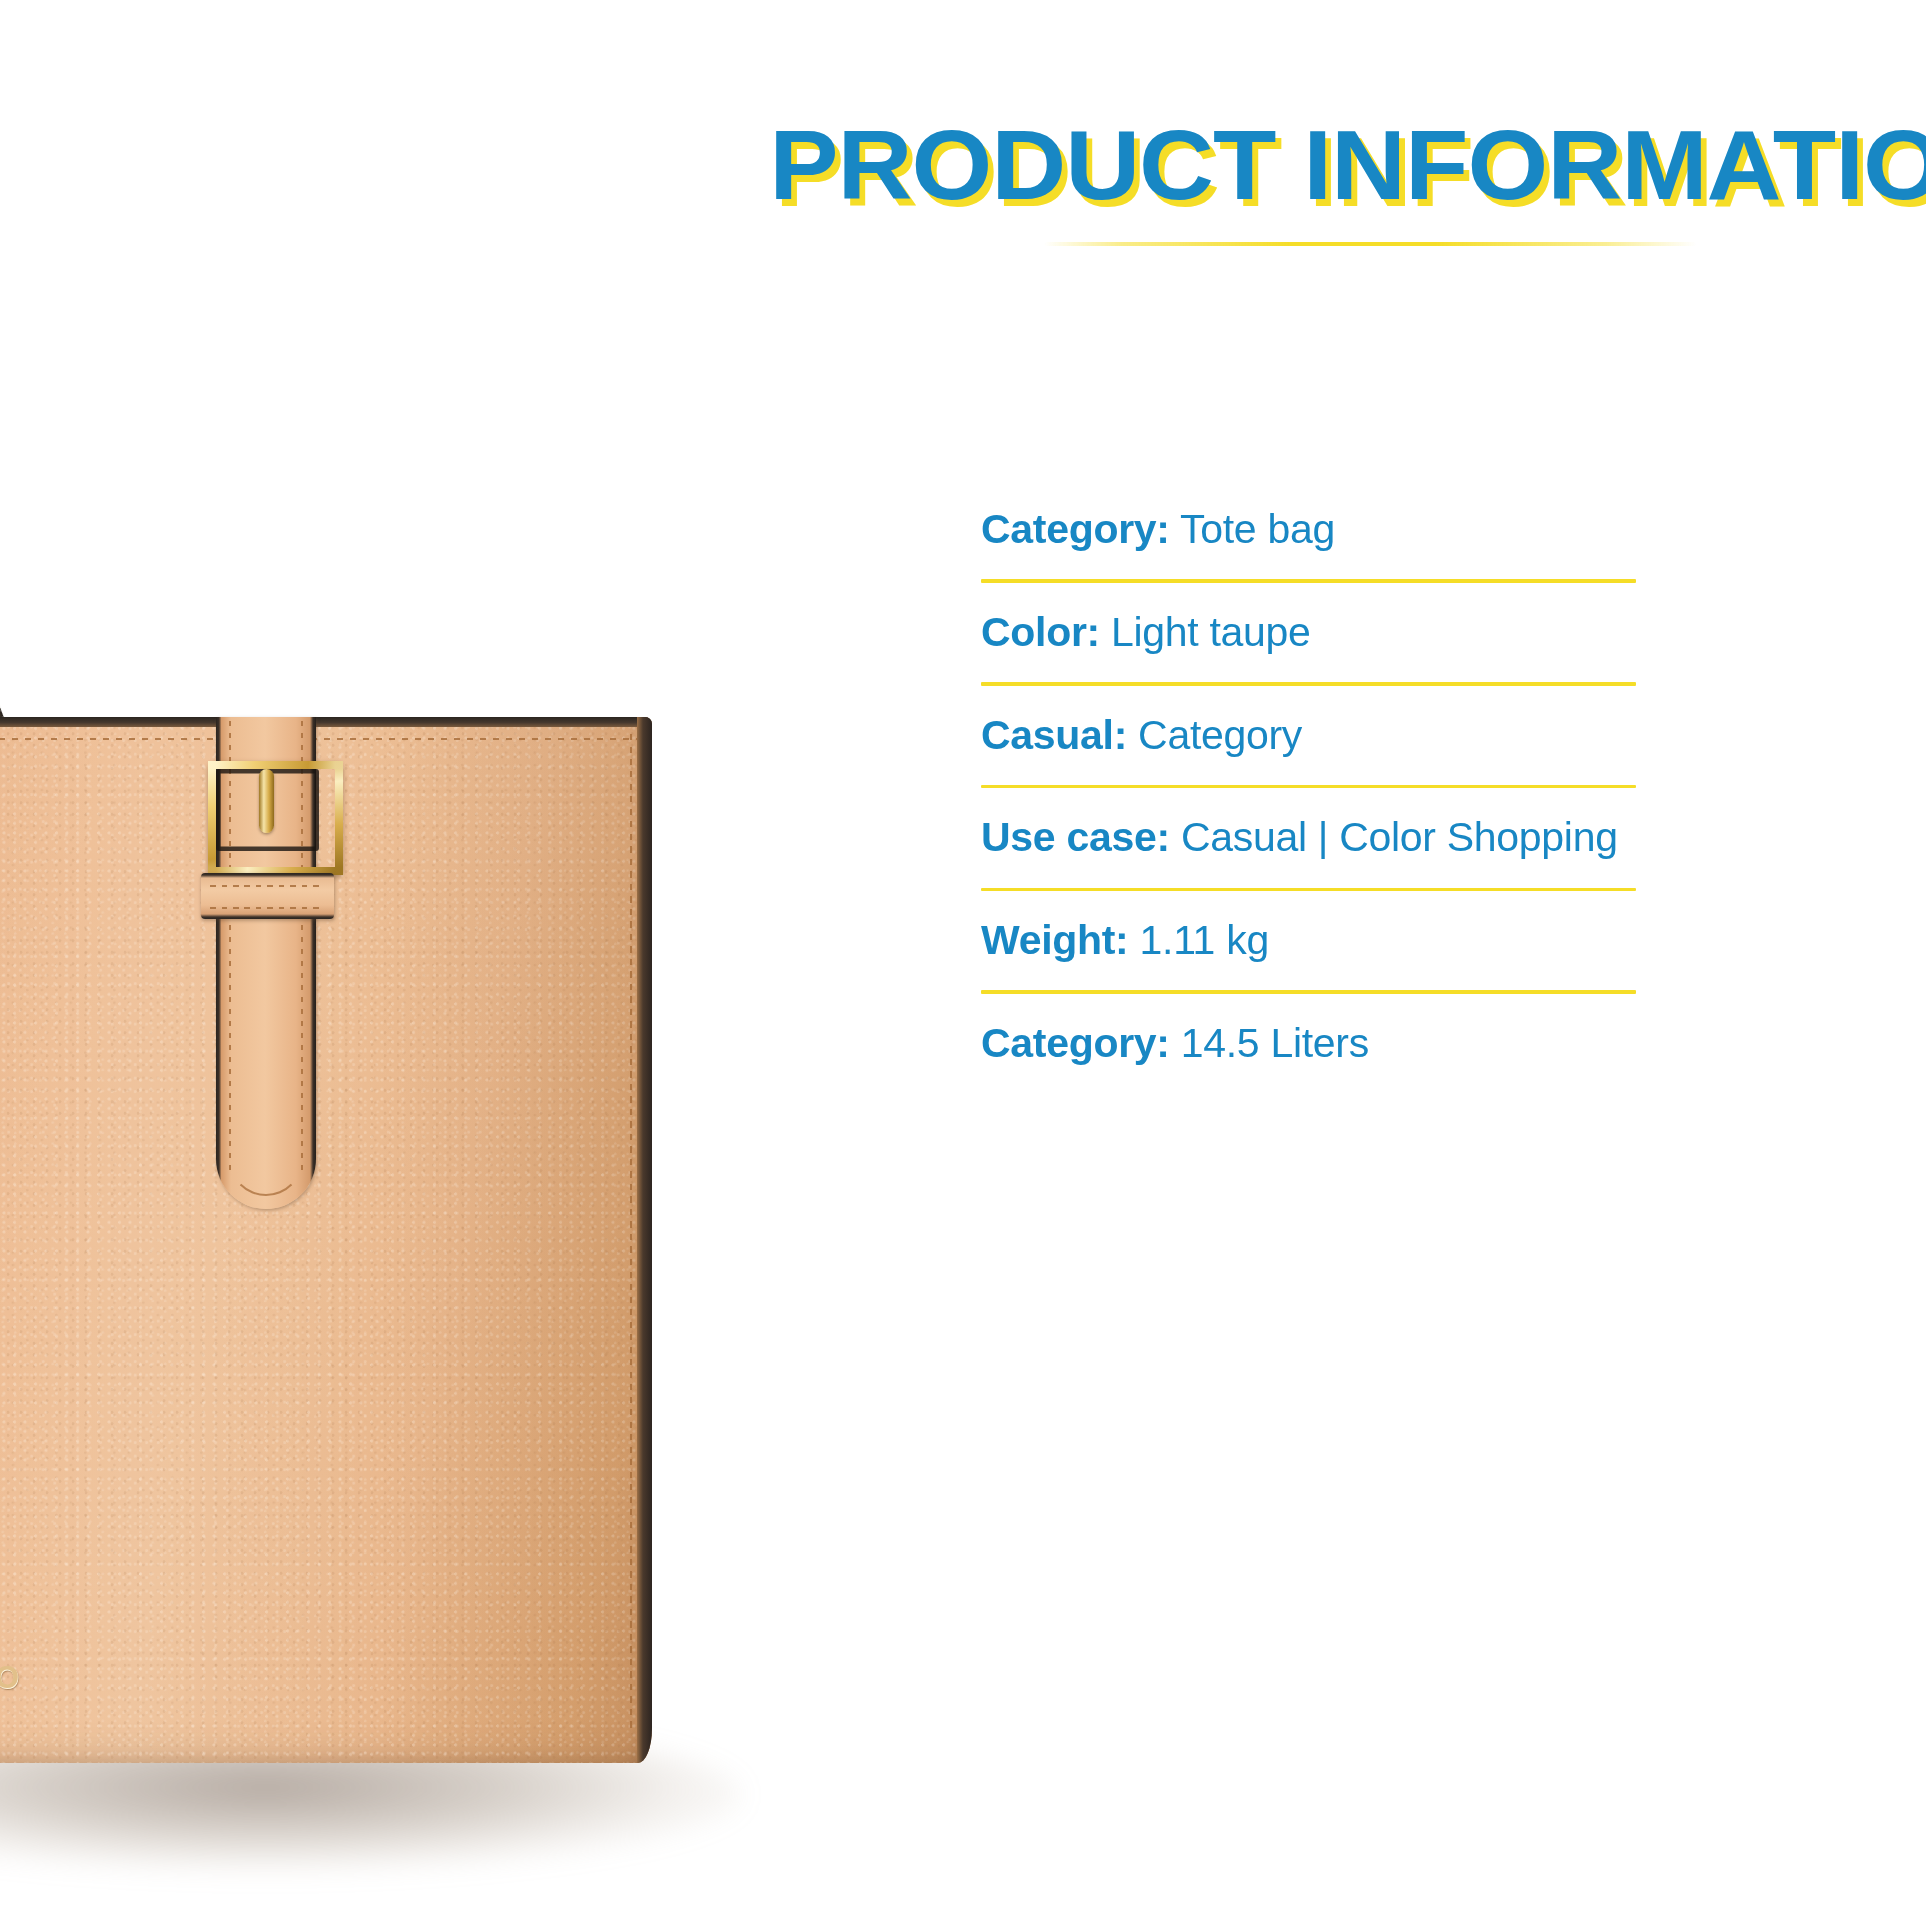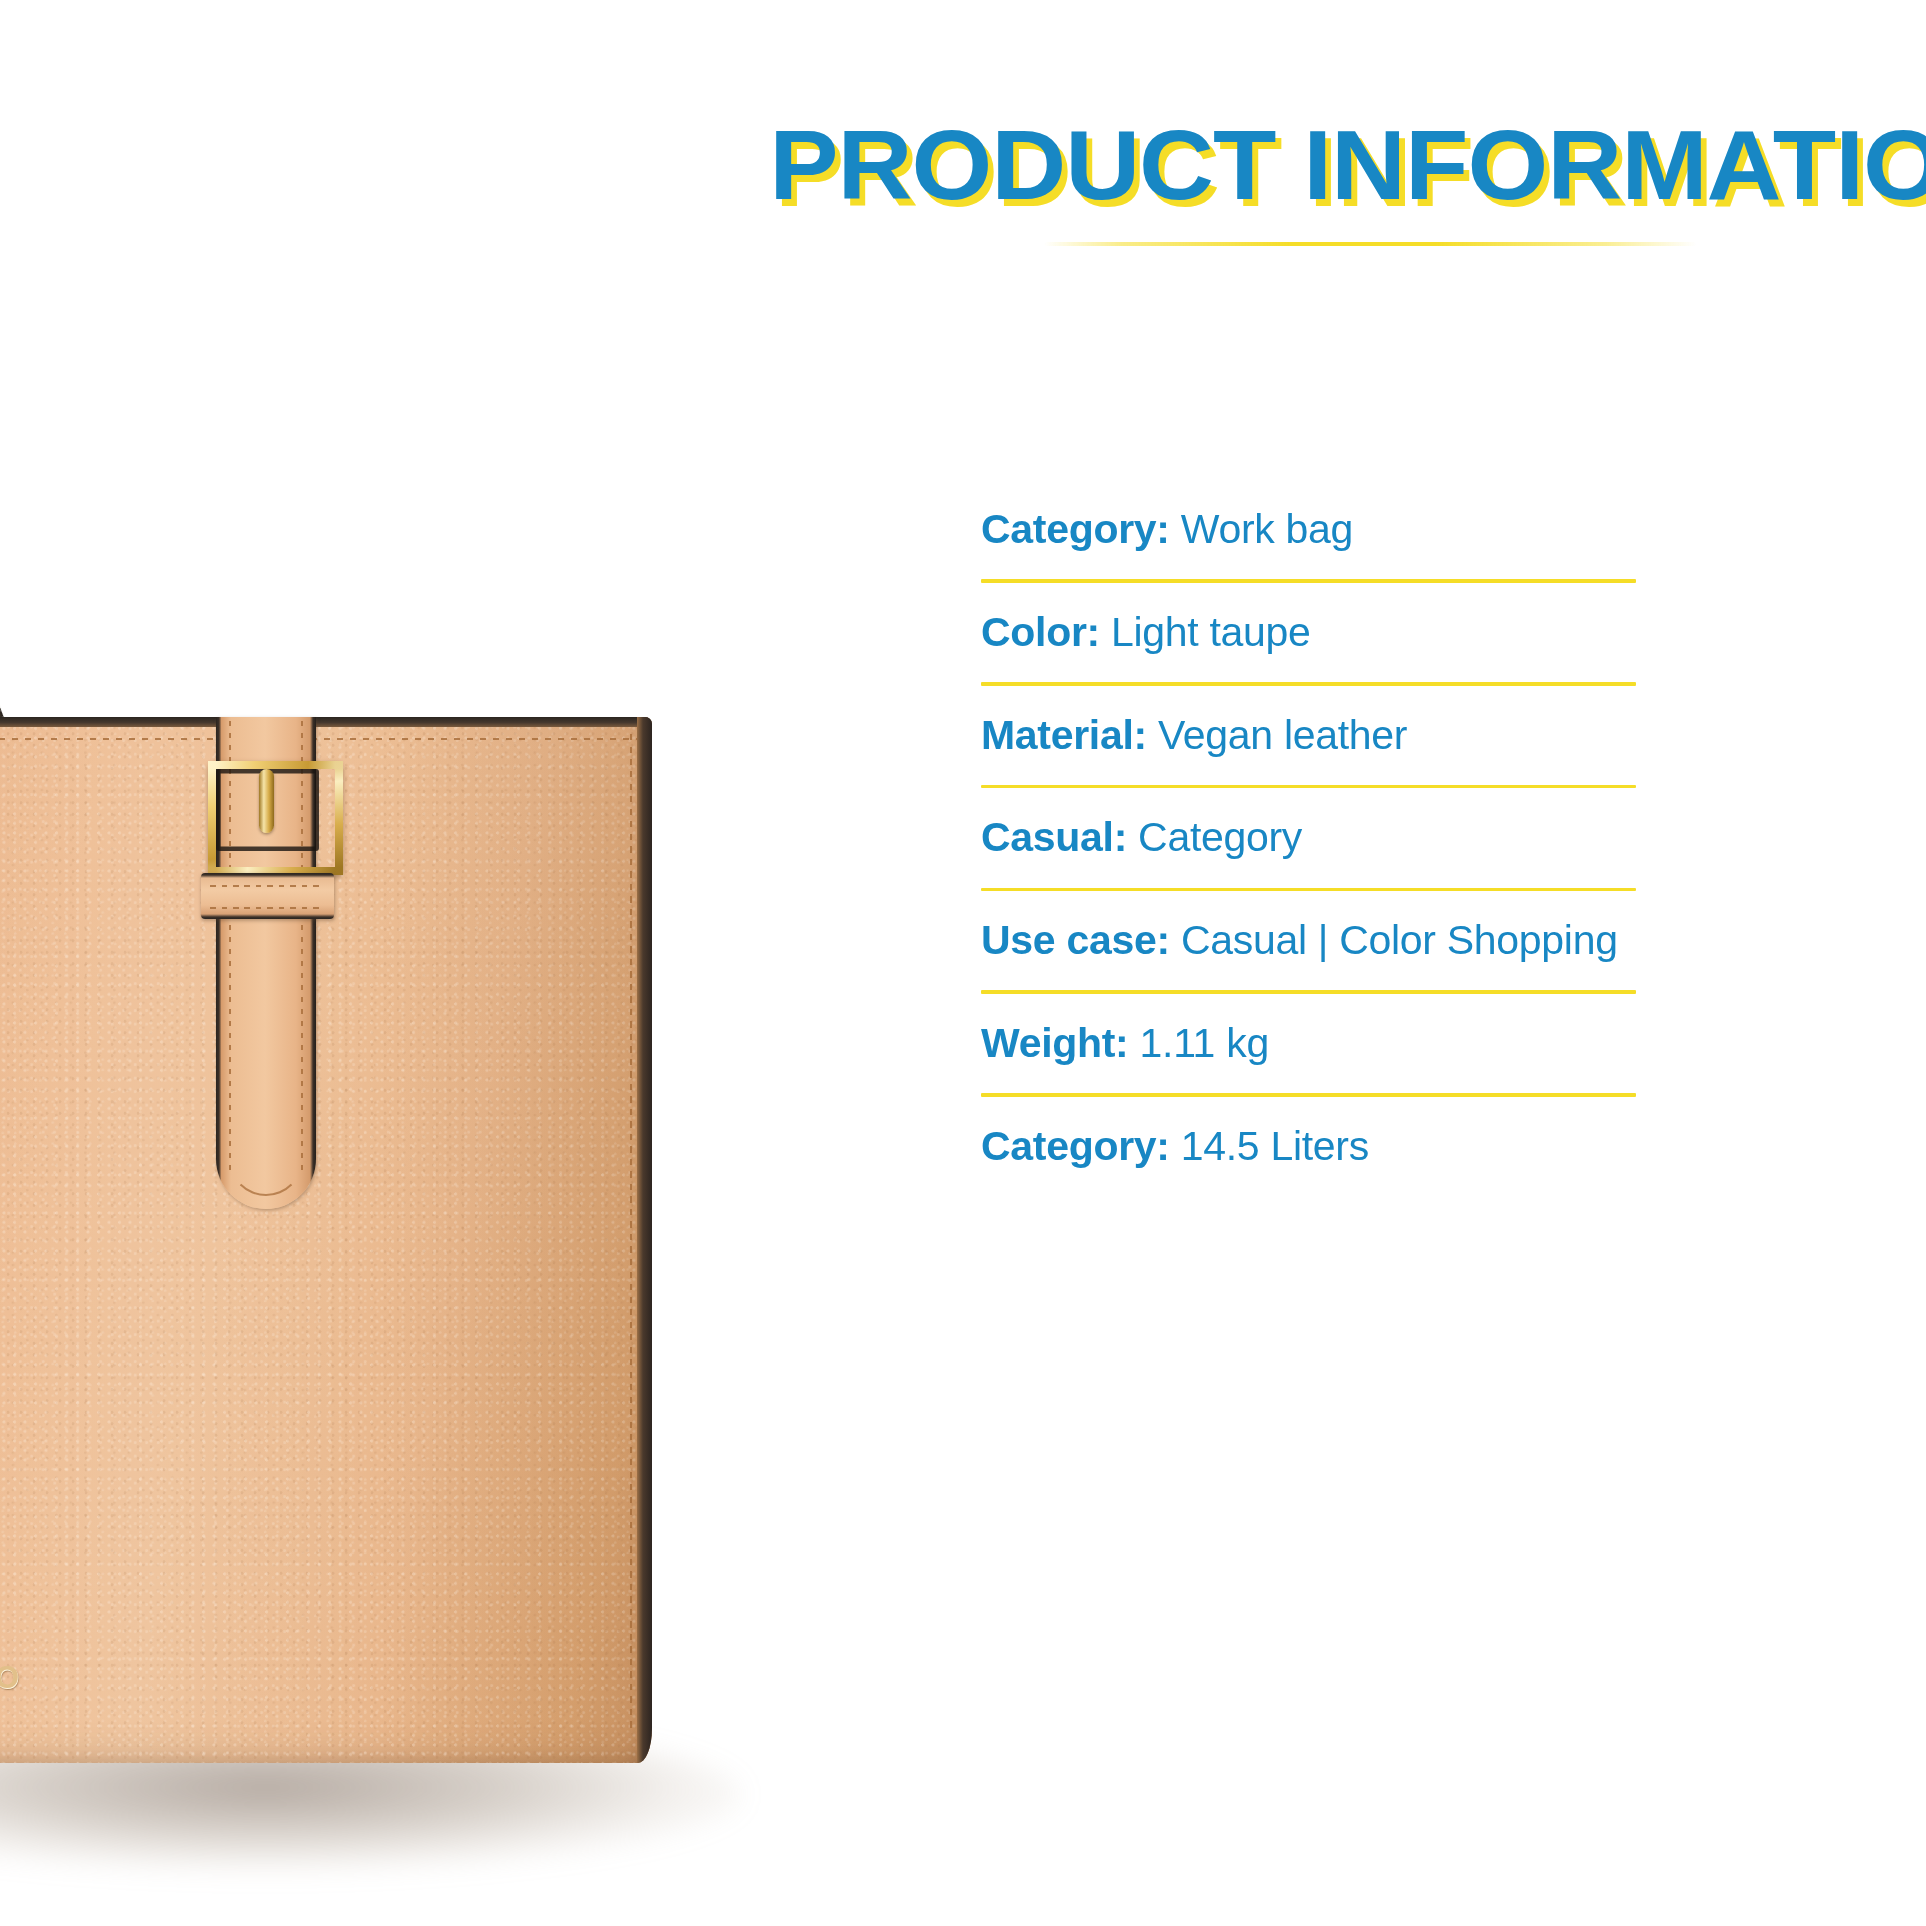--- a/index.html
+++ b/index.html
@@ -382,40 +382,33 @@
 
   <div id="page-title">PRODUCT INFORMATION</div>
 
   <div id="title-underline"></div>
 
   <div id="spec-list">
 
     <div class="spec-row">
       <div class="spec-text">
         <span class="spec-label">Category:</span>
-        <span>Work bag</span>
+        <span>Tote bag</span>
       </div>
       <span class="spec-divider"></span>
     </div>
 
     <div class="spec-row">
       <div class="spec-text">
         <span class="spec-label">Color:</span>
         <span>Light taupe</span>
       </div>
       <span class="spec-divider"></span>
     </div>
 
-    <div class="spec-row">
-      <div class="spec-text">
-        <span class="spec-label">Material:</span>
-        <span>Vegan leather</span>
-      </div>
-      <span class="spec-divider"></span>
-    </div>
 
     <div class="spec-row">
       <div class="spec-text">
         <span class="spec-label">Casual:</span>
         <span>Category</span>
       </div>
       <span class="spec-divider"></span>
     </div>
 
     <div class="spec-row">

